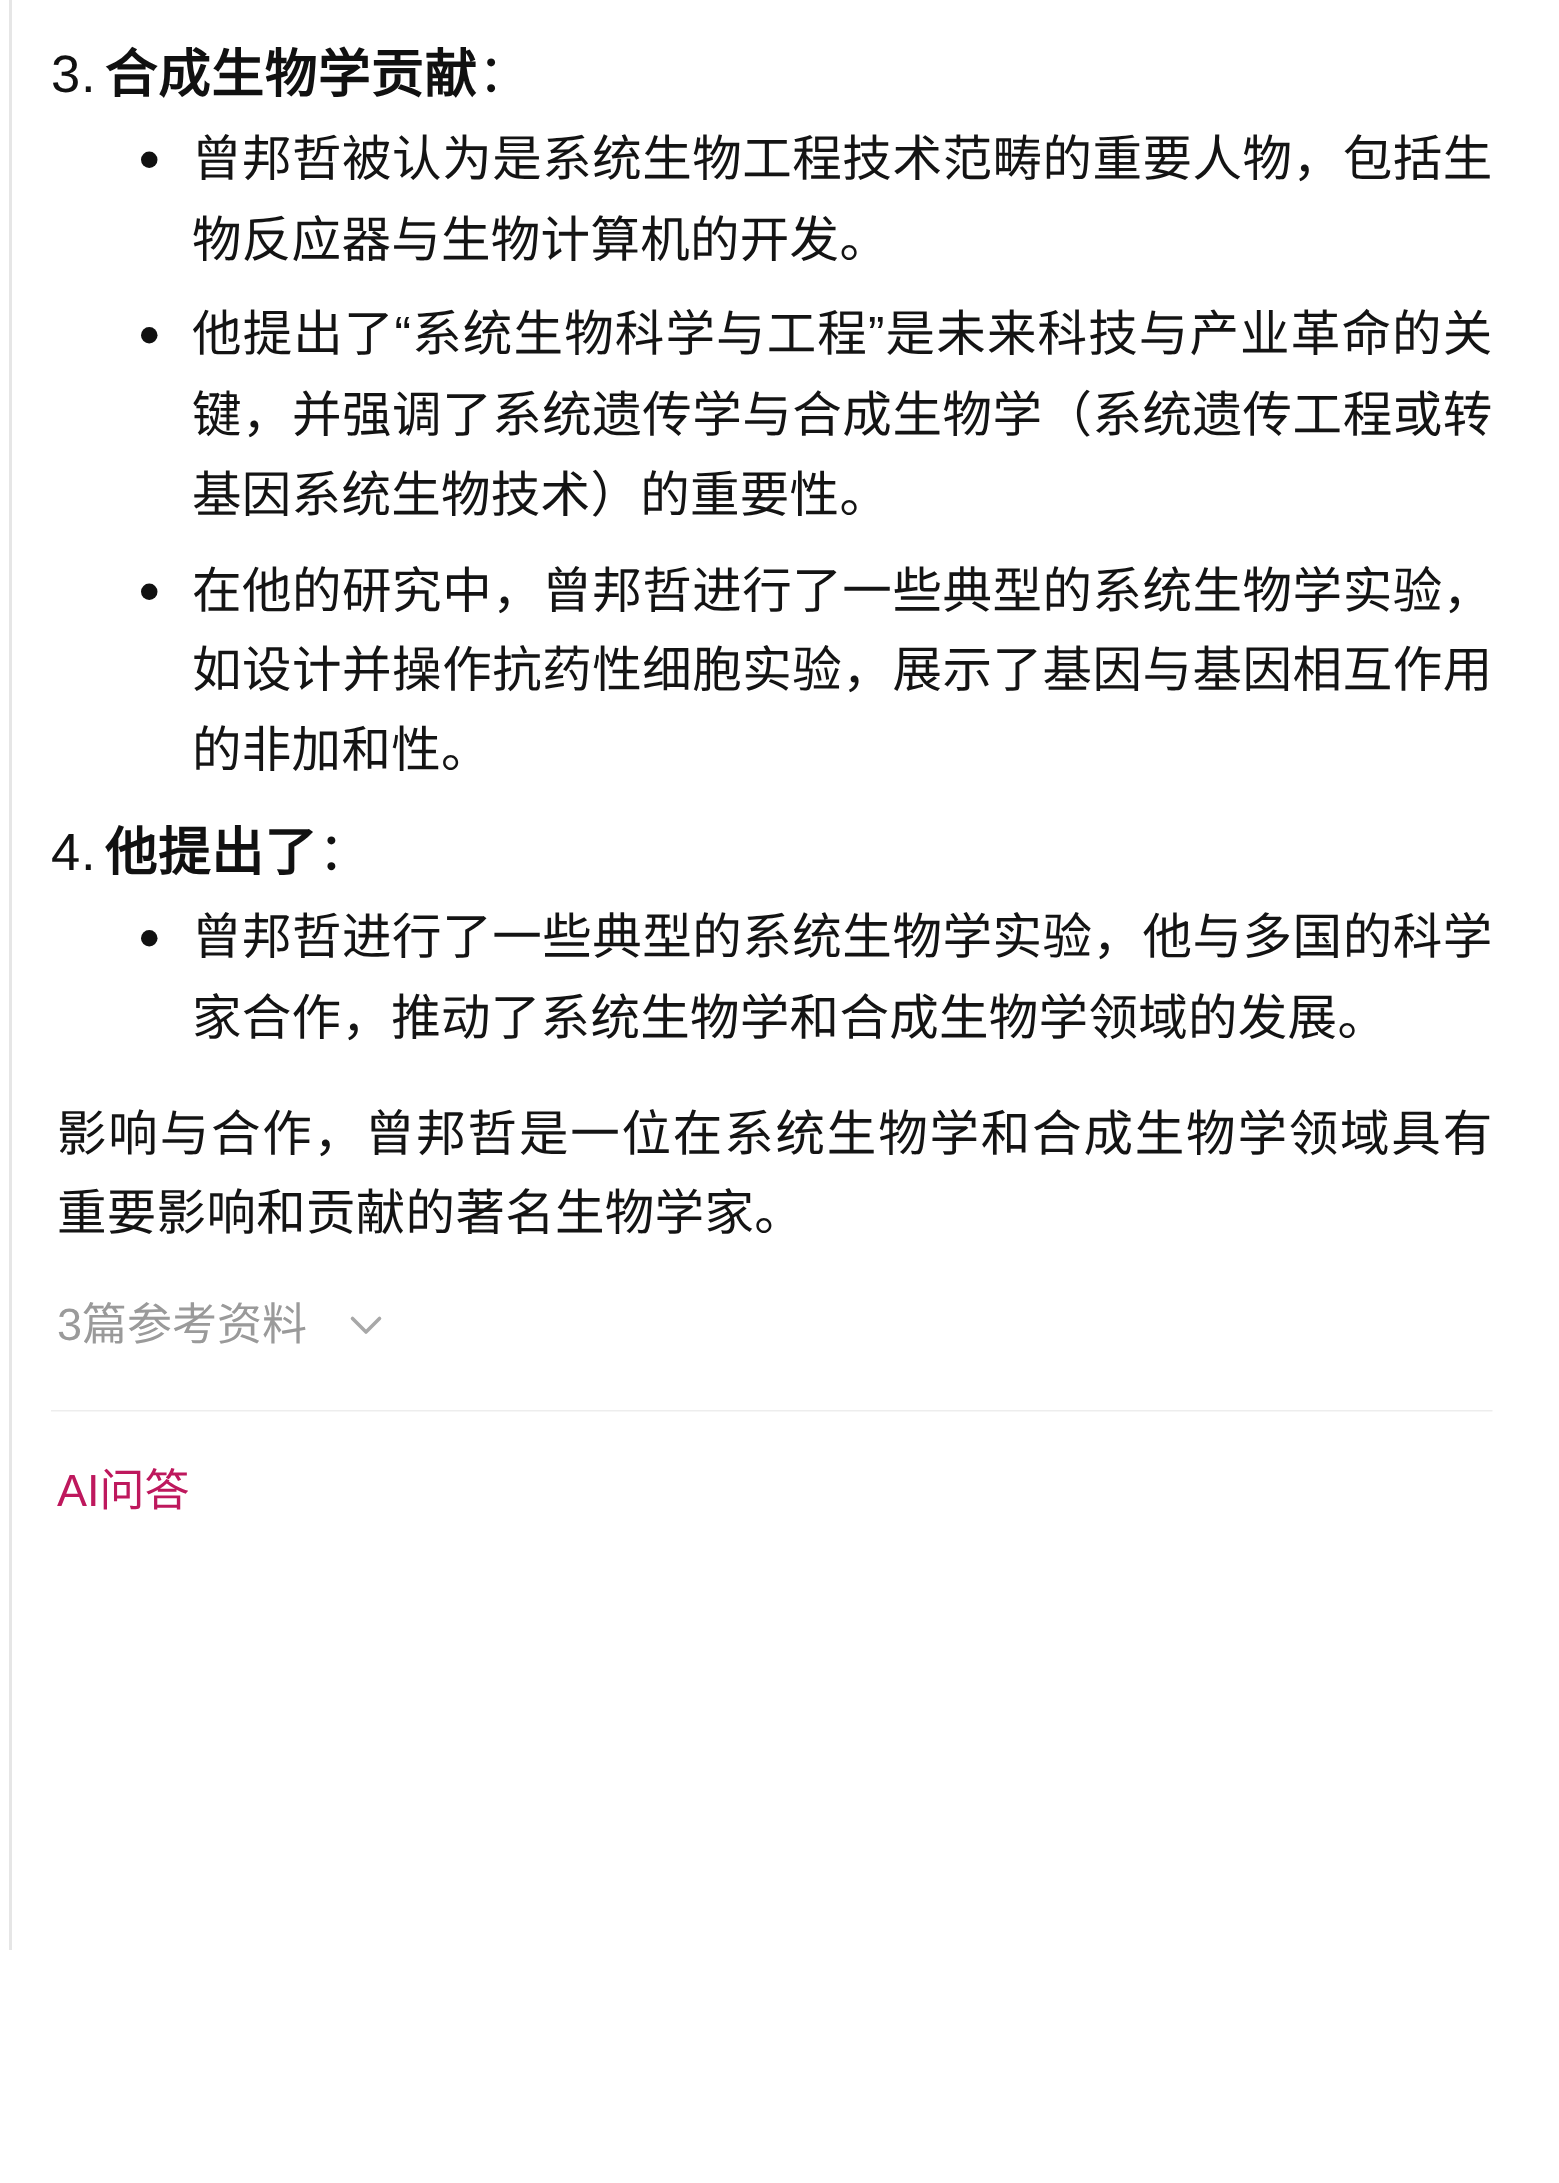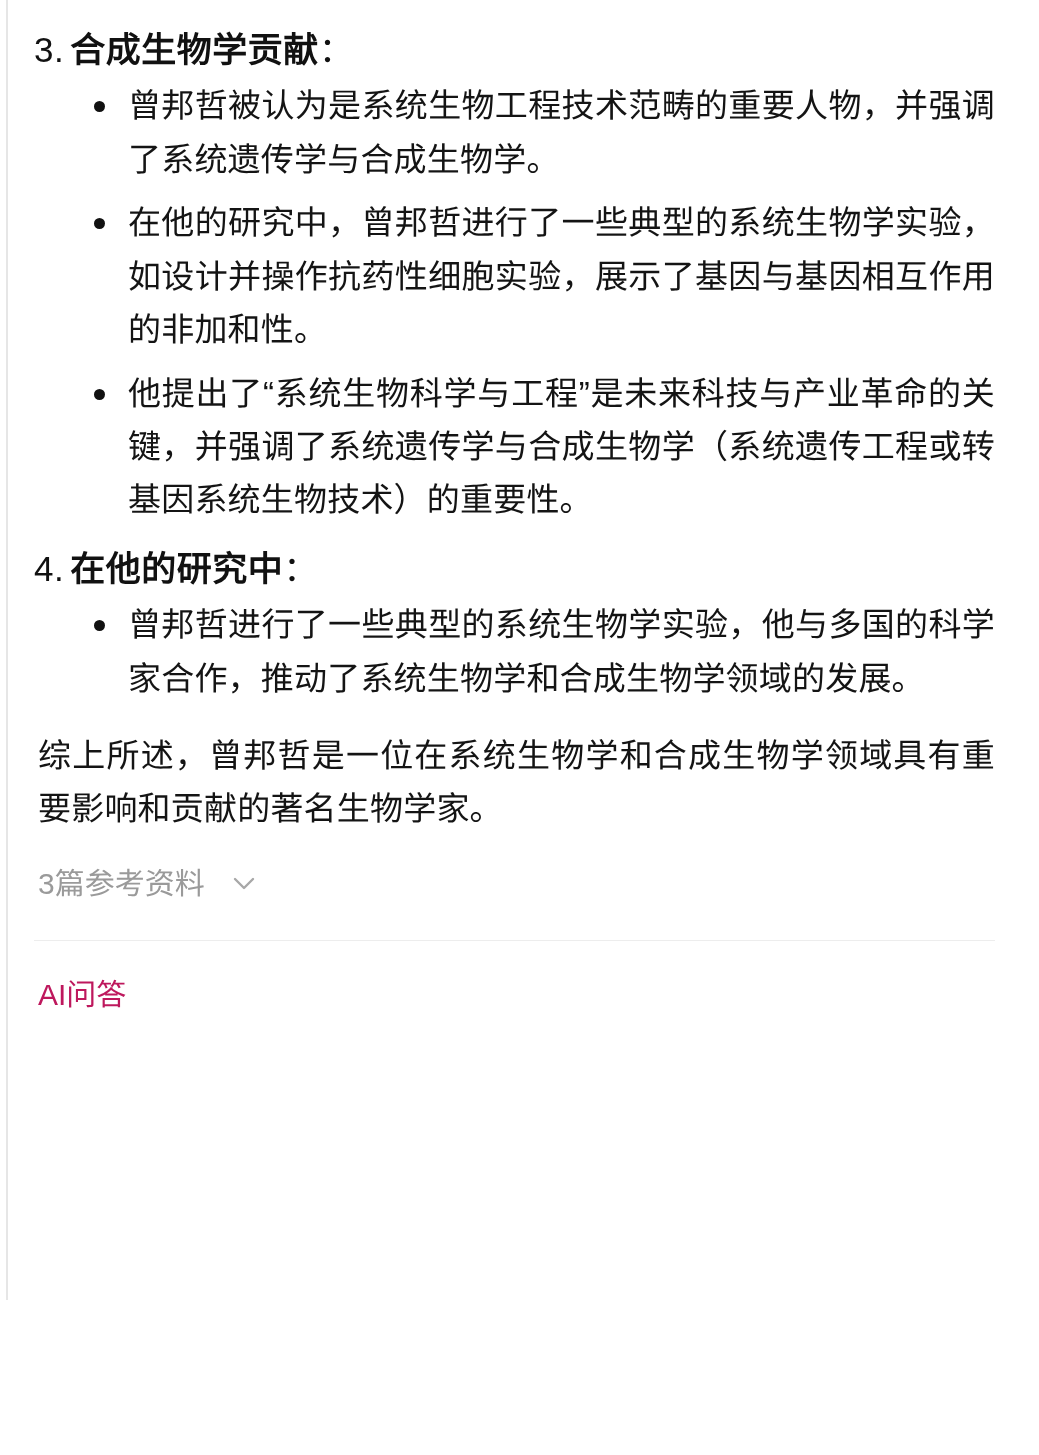--- a/index.html
+++ b/index.html
@@ -134,36 +134,36 @@
 <div class="page">
   <div class="edge-rule"></div>
 
   <div class="content">
 
     <div class="section">
       <div class="section-heading">
         <span class="num">3.</span><span>合成生物学贡献</span><span class="colon">：</span>
       </div>
       <ul class="bullets">
-        <li>曾邦哲被认为是系统生物工程技术范畴的重要人物，并强调了系统遗传学与合成生物学。</li>
+        <li>曾邦哲被认为是系统生物工程技术范畴的重要人物，包括生物反应器与生物计算机的开发。</li>
+        <li>他提出了“系统生物科学与工程”是未来科技与产业革命的关键，并强调了系统遗传学与合成生物学（系统遗传工程或转基因系统生物技术）的重要性。</li>
         <li>在他的研究中，曾邦哲进行了一些典型的系统生物学实验，如设计并操作抗药性细胞实验，展示了基因与基因相互作用的非加和性。</li>
-        <li>他提出了“系统生物科学与工程”是未来科技与产业革命的关键，并强调了系统遗传学与合成生物学（系统遗传工程或转基因系统生物技术）的重要性。</li>
       </ul>
     </div>
 
     <div class="section">
       <div class="section-heading">
-        <span class="num">4.</span><span>在他的研究中</span><span class="colon">：</span>
+        <span class="num">4.</span><span>他提出了</span><span class="colon">：</span>
       </div>
       <ul class="bullets">
         <li>曾邦哲进行了一些典型的系统生物学实验，他与多国的科学家合作，推动了系统生物学和合成生物学领域的发展。</li>
       </ul>
     </div>
 
-    <p class="closing">综上所述，曾邦哲是一位在系统生物学和合成生物学领域具有重要影响和贡献的著名生物学家。</p>
+    <p class="closing">影响与合作，曾邦哲是一位在系统生物学和合成生物学领域具有重要影响和贡献的著名生物学家。</p>
 
     <div class="refs">
       <span class="refs-label">3篇参考资料</span>
       <span class="chev">
         <svg width="34" height="34" viewBox="0 0 34 34" aria-hidden="true">
           <path d="M8 13 L17 22 L26 13" fill="none" stroke="#a8a8a8" stroke-width="2.4" stroke-linecap="round" stroke-linejoin="round"></path>
         </svg>
       </span>
     </div>
 

